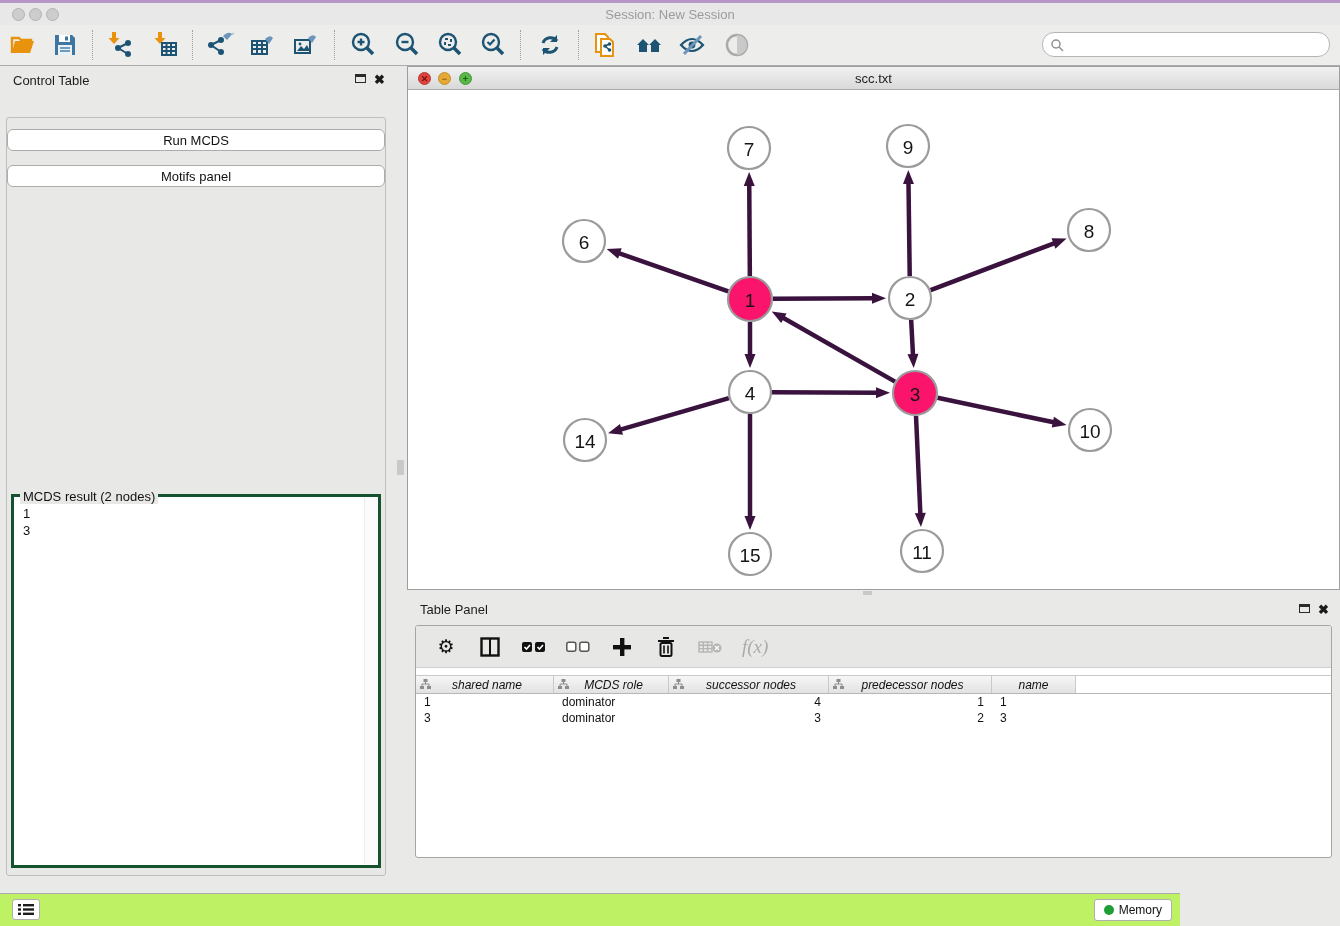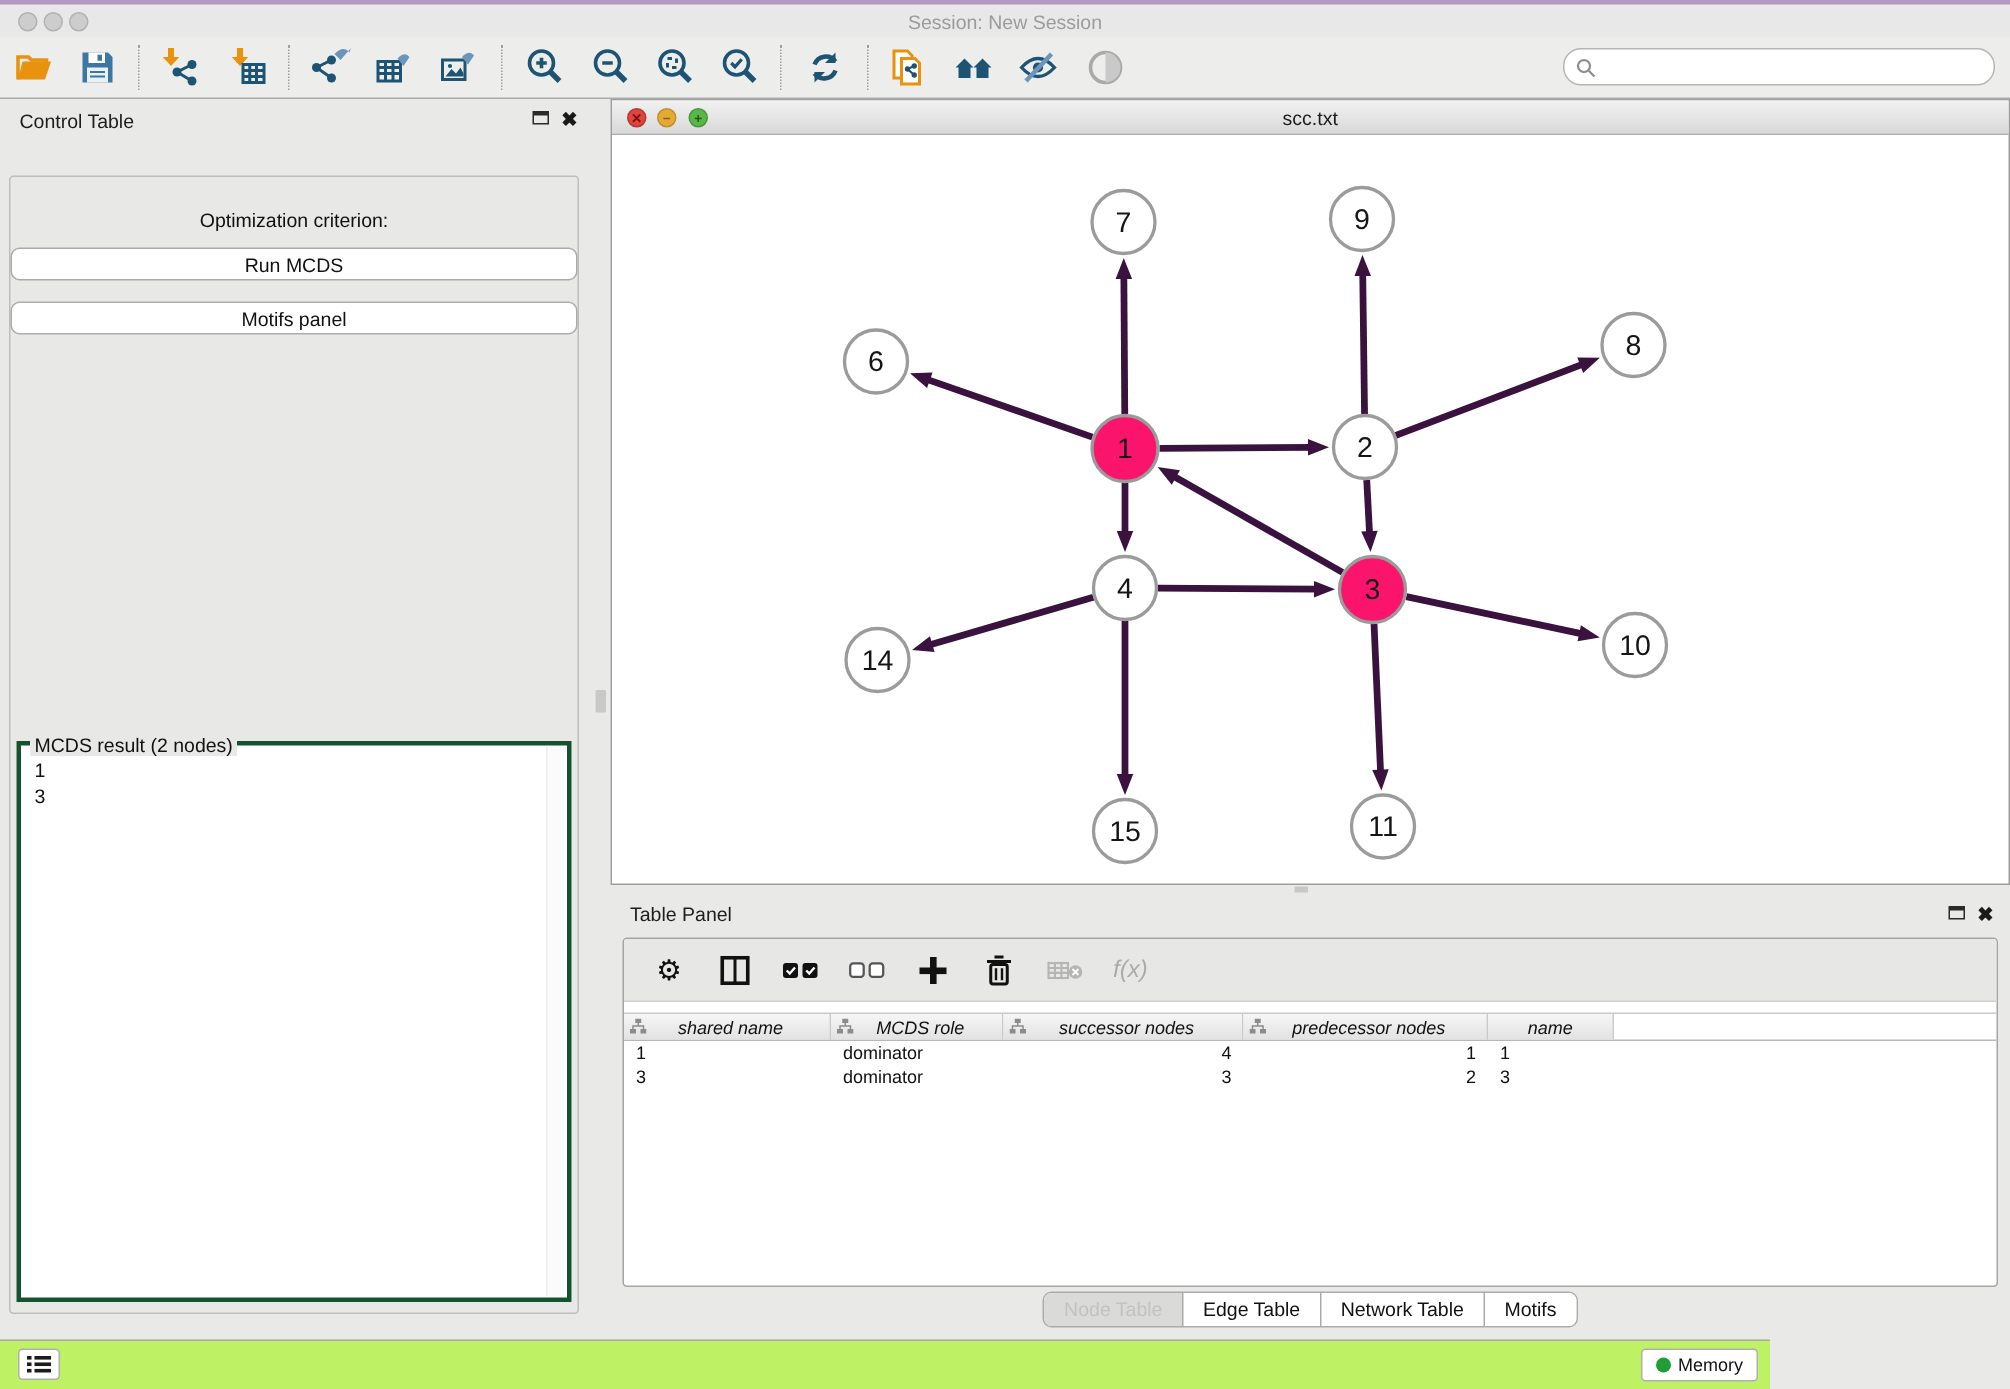--- a/index.html
+++ b/index.html
@@ -255,21 +255,20 @@
   </span>
 </div>
 
 <div id="control-panel">
   <div class="panel-head">
     <span class="panel-title">Control Table</span>
     <span class="float-ic" style="right:26px; top:8px;"></span>
     <span class="close-ic" style="position:absolute; right:7px; top:8px;">✖</span>
   </div>
   <div class="cp-body">
-    <div class="opt-label">Optimization criterion:</div>
     <div class="btn-row">
       <button class="aqua-btn">Run MCDS</button>
       <button class="aqua-btn">Motifs panel</button>
     </div>
     <div class="result-box">
       <span class="result-title">MCDS result (2 nodes)</span>
       <div class="result-lines">1
 3</div>
       <div class="result-scroll"></div>
     </div>
@@ -391,21 +390,21 @@
               <rect x="1" y="2" width="13" height="10"></rect>
               <line x1="1" y1="5.3" x2="14" y2="5.3"></line>
               <line x1="1" y1="8.6" x2="14" y2="8.6"></line>
               <line x1="5.3" y1="2" x2="5.3" y2="12"></line>
               <line x1="9.6" y1="2" x2="9.6" y2="12"></line>
             </g>
             <circle cx="19" cy="8" r="4.5" fill="#B5B5B5"></circle>
             <path d="M17 6 l4 4 M21 6 l-4 4" stroke="#fff" stroke-width="1.3"></path>
           </svg>
         </span>
-      <span class="ti grayed" style="font-family:Liberation Sans, sans-serif; font-style:italic; font-size:16px; width:auto;">f(x)</span>
+      <span class="ti grayed" style="font-family:Liberation Serif, serif; font-style:italic; font-size:19px; width:auto;">f(x)</span>
     </div>
     <div class="thead">
       <div class="th" style="width:138px">
         <svg class="hier-ic" width="11" height="11" viewBox="0 0 11 11">
             <rect x="3.5" y="0" width="4" height="3" fill="#8C8C8C"></rect>
             <rect x="0" y="7" width="4" height="3" fill="#8C8C8C"></rect>
             <rect x="7" y="7" width="4" height="3" fill="#8C8C8C"></rect>
             <path d="M5.5 3 v2 M2 7 v-2 h7 v2" stroke="#8C8C8C" fill="none"></path>
           </svg>
         <span class="hlabel">shared name</span>
@@ -447,28 +446,20 @@
       <div class="td ta-r" style="width:160px">4</div>
       <div class="td ta-r" style="width:163px">1</div>
       <div class="td ta-l" style="width:84px">1</div>
     </div>
     <div class="trow">
       <div class="td ta-l" style="width:138px">3</div>
       <div class="td ta-l" style="width:115px">dominator</div>
       <div class="td ta-r" style="width:160px">3</div>
       <div class="td ta-r" style="width:163px">2</div>
       <div class="td ta-l" style="width:84px">3</div>
-    </div>
-  </div>
-  <div class="tp-tabs">
-    <div class="tp-tabgroup">
-      <span class="tp-tab sel">Node Table</span>
-      <span class="tp-tab">Edge Table</span>
-      <span class="tp-tab">Network Table</span>
-      <span class="tp-tab">Motifs</span>
     </div>
   </div>
 </div>
 
 <div id="status-bar">
   <span class="sb-left-btn">
     <svg width="16" height="13" viewBox="0 0 16 13">
         <g fill="#1c1c1c">
           <rect x="0" y="1" width="3" height="2.4"></rect>
           <rect x="5" y="1" width="11" height="2.4"></rect>

